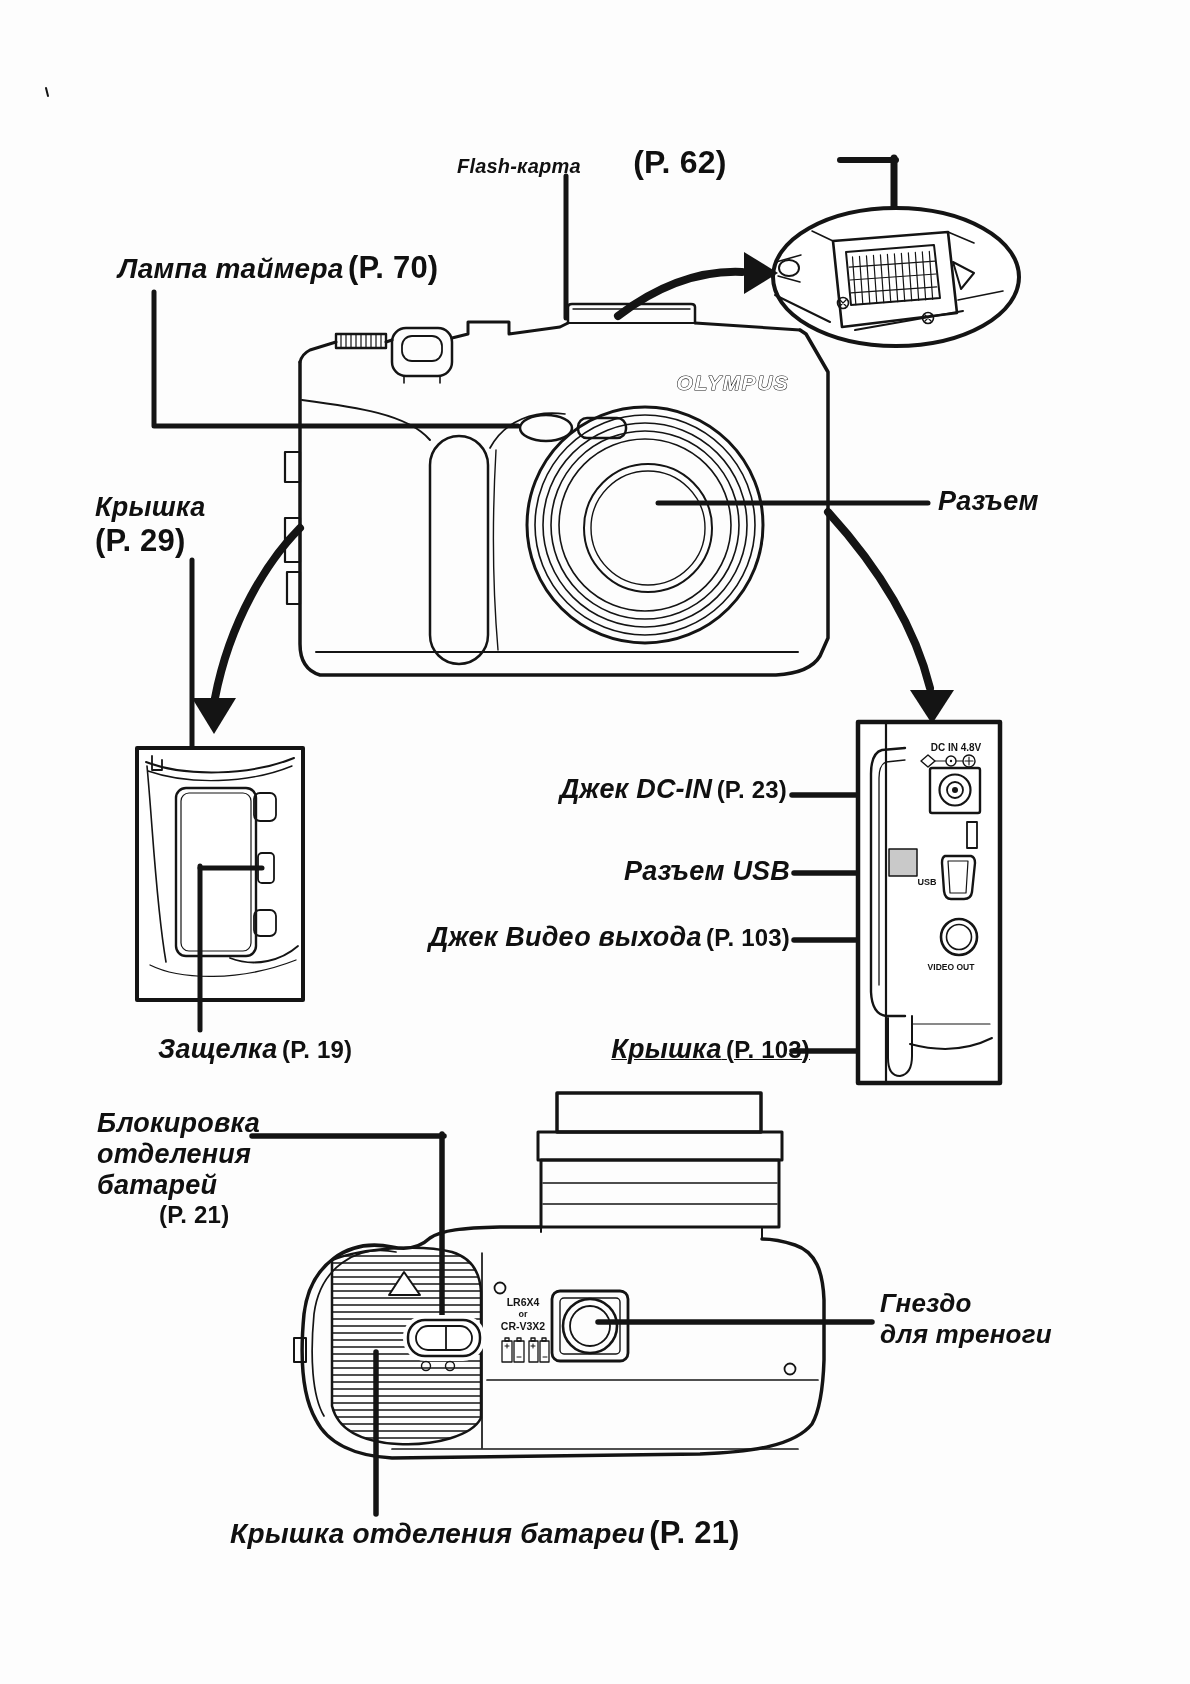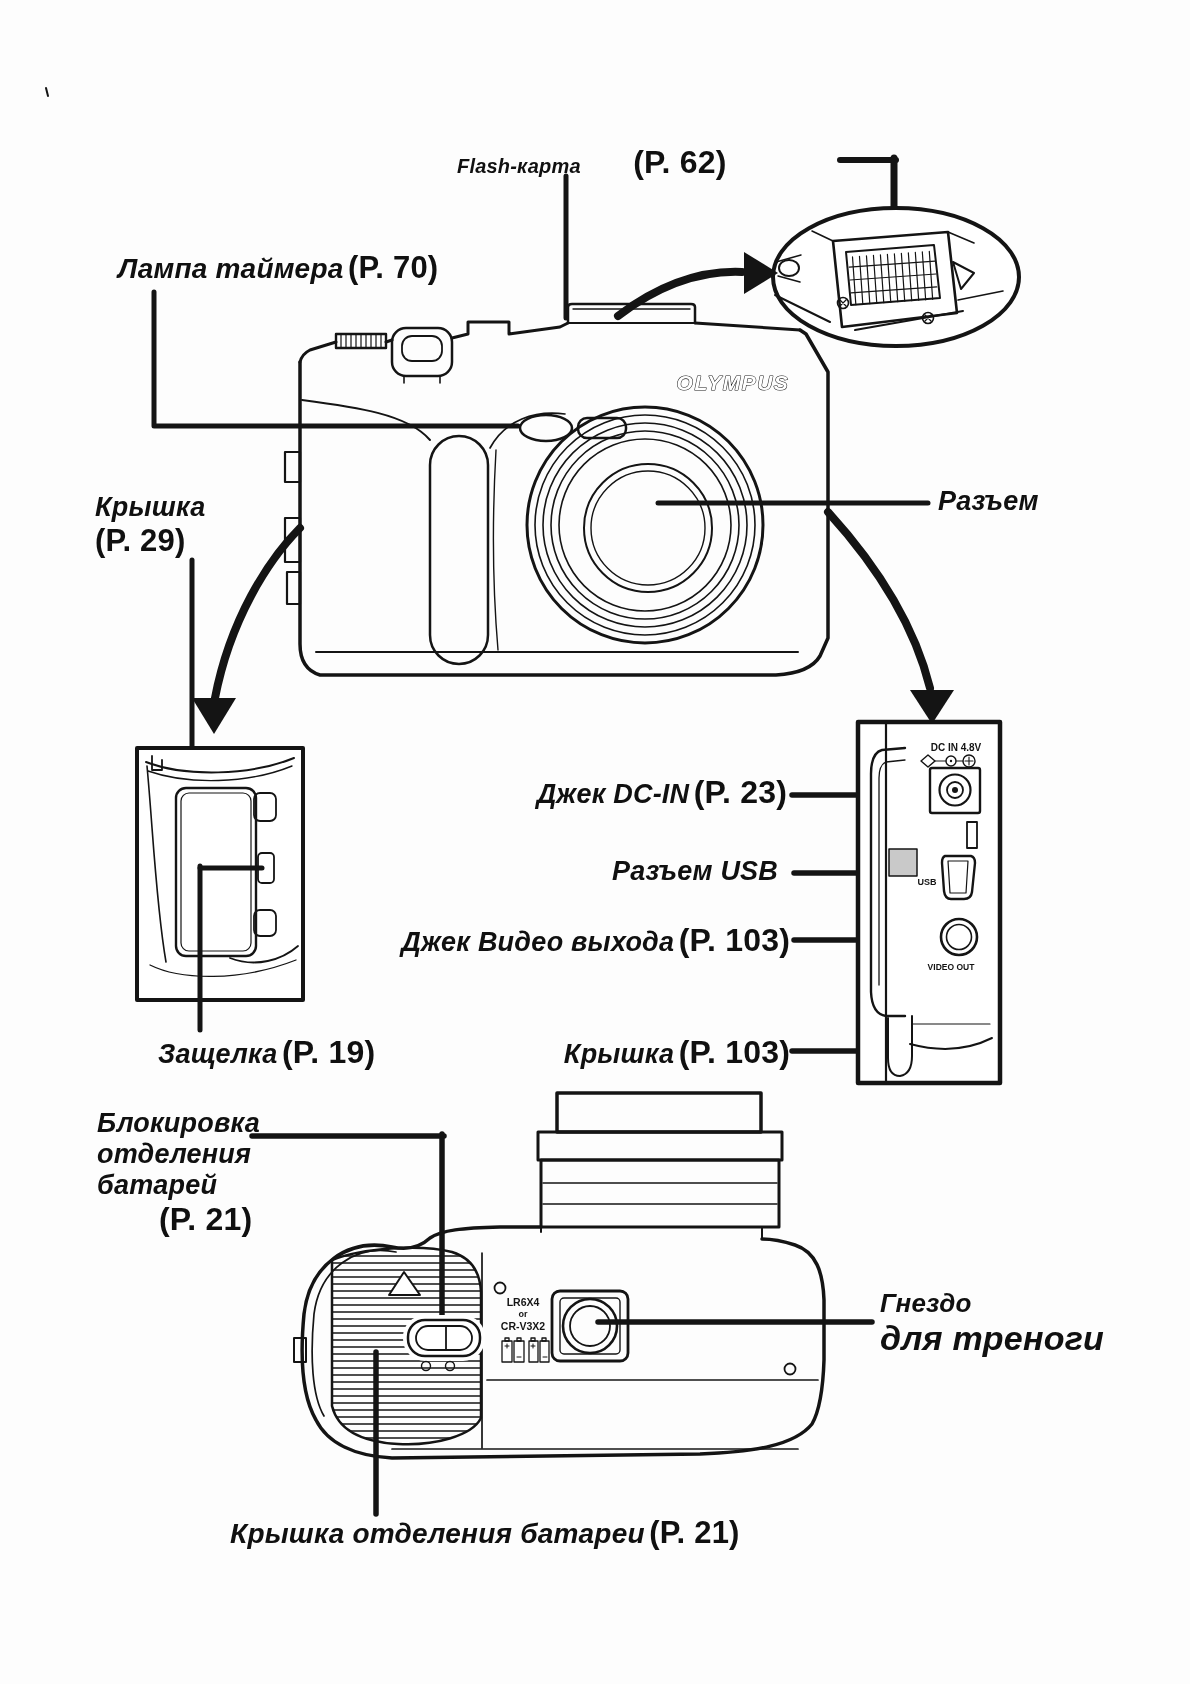--- a/index.html
+++ b/index.html
@@ -1,21 +1,21 @@
 <!DOCTYPE html>
 <html><head>
 <meta charset="utf-8">
 <style>
   html,body{margin:0;padding:0;background:#e8e8e8;}
   #page{position:relative;width:1190px;height:1684px;background:#fdfdfd;margin:0 auto;
         font-family:"Liberation Sans",sans-serif;color:#111;overflow:hidden;}
   #art{position:absolute;left:0;top:0;width:1190px;height:1684px;}
   .lbl{position:absolute;white-space:nowrap;color:#101010;}
   .nm{font-style:italic;font-weight:700;font-size:27px;letter-spacing:.2px;}
-  .pg{font-style:normal;font-weight:700;font-size:32px;letter-spacing:.2px;}
+  .pg{font-style:normal;font-weight:700;font-size:24px;letter-spacing:.2px;}
   .rt{text-align:right;}
   svg text{font-family:"Liberation Sans",sans-serif;}
 </style>
 </head>
 <body>
 
 <div id="page">
 
 <svg id="art" viewBox="0 0 1190 1684" fill="none" stroke="#141414" stroke-linecap="round" stroke-linejoin="round">
 
@@ -282,49 +282,49 @@
 
 <div class="lbl" style="left:938px;top:486px;">
   <span class="nm">Разъем</span>
 </div>
 
 <div class="lbl rt" style="right:403px;top:774px;">
   <span class="nm">Джек DC-IN</span>
   <span class="pg">(P. 23)</span>
 </div>
 
-<div class="lbl rt" style="right:412px;top:856px;">
+<div class="lbl rt" style="right:400px;top:856px;">
   <span class="nm">Разъем USB</span>
 </div>
 
 <div class="lbl rt" style="right:400px;top:922px;">
   <span class="nm">Джек Видео выхода</span>
   <span class="pg">(P. 103)</span>
 </div>
 
 <div class="lbl" style="left:158px;top:1034px;">
   <span class="nm">Защелка</span>
   <span class="pg">(P. 19)</span>
 </div>
 
-<div class="lbl rt" style="right:400px;top:1034px;">
+<div class="lbl rt" style="right:380px;top:1034px;text-decoration:underline;">
   <span class="nm">Крышка</span>
   <span class="pg">(P. 103)</span>
 </div>
 
 <div class="lbl" style="left:97px;top:1108px;">
   <div class="nm">Блокировка</div>
   <div class="nm">отделения</div>
   <div class="nm">батарей</div>
   <div class="pg" style="margin-left:62px;">(P. 21)</div>
 </div>
 
 <div class="lbl" style="left:880px;top:1288px;">
   <div class="nm" style="font-size:26px;">Гнездо</div>
-  <div class="nm" style="font-size:34px;">для треноги</div>
+  <div class="nm" style="font-size:26px;">для треноги</div>
 </div>
 
 <div class="lbl" style="left:230px;top:1515px;">
   <span class="nm" style="font-size:28px;">Крышка отделения батареи</span>
   <span class="pg" style="font-size:31px;">(P. 21)</span>
 </div>
 
 </div>
 
 </body></html>

